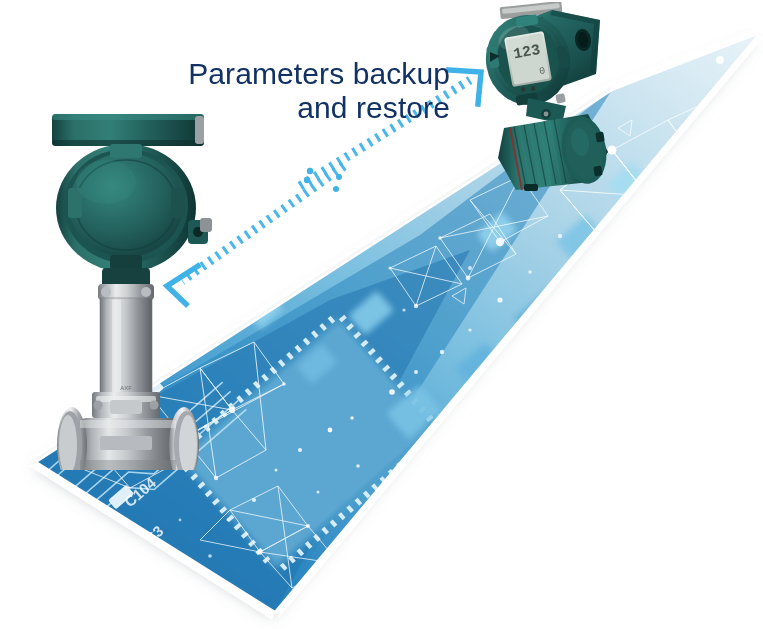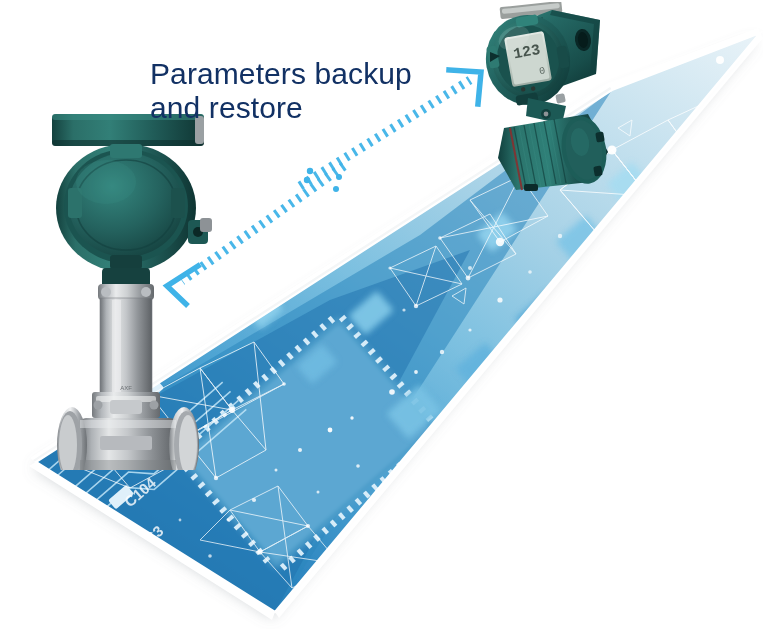--- a/index.html
+++ b/index.html
@@ -7,21 +7,21 @@
        font-family:"Liberation Sans","DejaVu Sans",sans-serif;}
   #stage{position:relative;width:763px;height:629px;background:#fff;overflow:hidden;}
 
   
   .panel-wrap{position:absolute;left:0;top:0;width:763px;height:629px;}
   .panel-svg{position:absolute;left:0;top:0;}
 
   
   .headline{
     position:absolute; left:150px; top:57px; width:300px;
-    text-align:left; color:#123164; font-size:30px; line-height:1.12;
+    text-align:right; color:#123164; font-size:30px; line-height:1.12;
     font-weight:400; letter-spacing:.1px; white-space:pre-line;
   }
 
   
   .arrows{position:absolute;left:0;top:0;}
 
   
   .device{position:absolute;}
 
   

